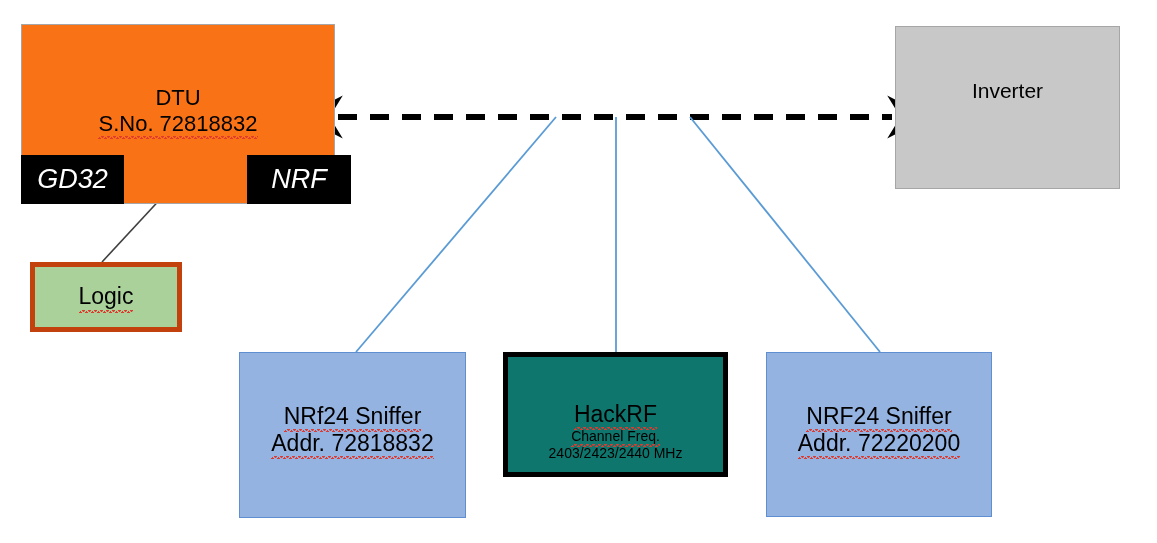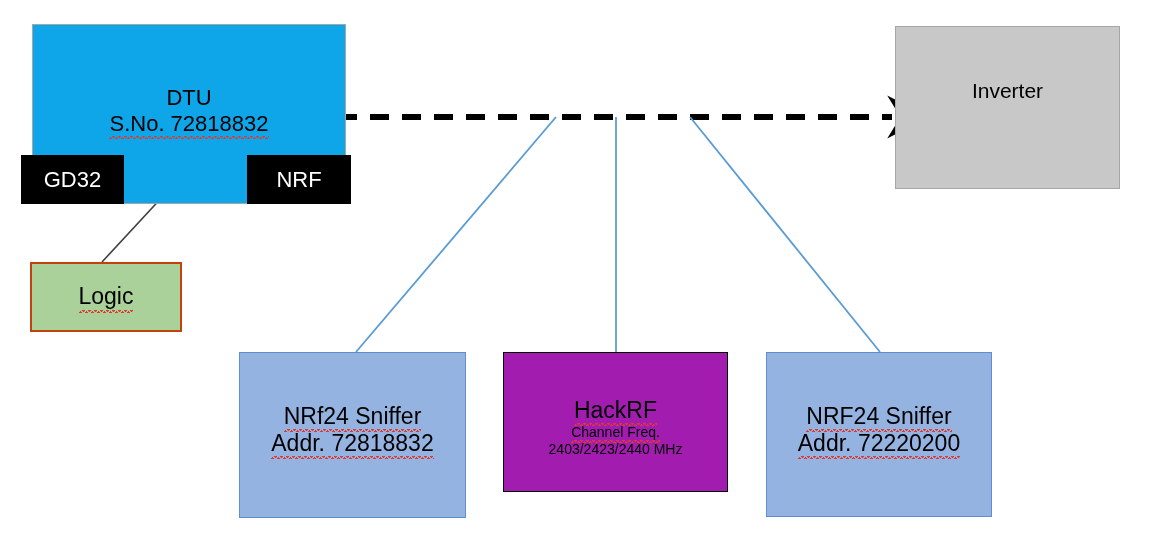--- a/index.html
+++ b/index.html
@@ -27,25 +27,24 @@
     text-align: center;
     color: #000000;
     line-height: 1.18;
     z-index: 3;
   }
   .box .ln { display: block; white-space: nowrap; }
 
   
   #dtu-box {
     left: 21px; top: 24px; width: 314px; height: 180px;
-    background: #0ea5e9;
+    background: #f97316;
     border: 1px solid #a6a6a6;
     justify-content: flex-start;
     padding-top: 60px;
-    margin-left: 11px;
   }
   #dtu-box .ln { font-size: 22px; }
   .squig {
     position: relative;
     display: inline-block;
   }
   .squig::after {
     content: "";
     position: absolute;
     left: 0; right: 0; bottom: -2px;
@@ -60,31 +59,32 @@
 
   
   .chip {
     position: absolute;
     box-sizing: border-box;
     background: #000000;
     color: #ffffff;
     display: flex;
     align-items: center;
     justify-content: center;
-    font-size: 22px;
+    font-size: 27px;
     z-index: 5;
+    font-style: italic;
   }
   #gd32-box { left: 21px; top: 155px; width: 103px; height: 49px; }
   #nrf-box  { left: 231px; top: 155px; width: 104px; height: 49px; margin-left: 16px; }
 
   
   #logic-box {
     left: 30px; top: 262px; width: 152px; height: 70px;
     background: #abd19b;
-    border: 2px solid #c2410c;
+    border: 5px solid #c2410c;
   }
   #logic-box .ln { font-size: 23px; }
 
   
   #inverter-box {
     left: 895px; top: 26px; width: 225px; height: 163px;
     background: #c8c8c8;
     border: 1px solid #a6a6a6;
     justify-content: flex-start;
     padding-top: 52px;
@@ -95,23 +95,23 @@
   #sniffer-left-box {
     left: 239px; top: 352px; width: 227px; height: 166px;
     background: #95b3e0;
     border: 1px solid #5f8fd0;
     justify-content: flex-start;
     padding-top: 50px;
   }
   #sniffer-left-box .ln { font-size: 23px; }
 
   #hackrf-box {
-    left: 503px; top: 352px; width: 225px; height: 140px;
-    background: #a21caf;
-    border: 1px solid #000000;
+    left: 503px; top: 352px; width: 225px; height: 125px;
+    background: #0f766e;
+    border: 5px solid #000000;
     justify-content: flex-start;
     padding-top: 44px;
   }
   #hackrf-box .ln-title { font-size: 23px; display:block; white-space:nowrap; }
   #hackrf-box .ln { font-size: 14px; }
 
   #sniffer-right-box {
     left: 766px; top: 352px; width: 226px; height: 165px;
     background: #95b3e0;
     border: 1px solid #5f8fd0;

